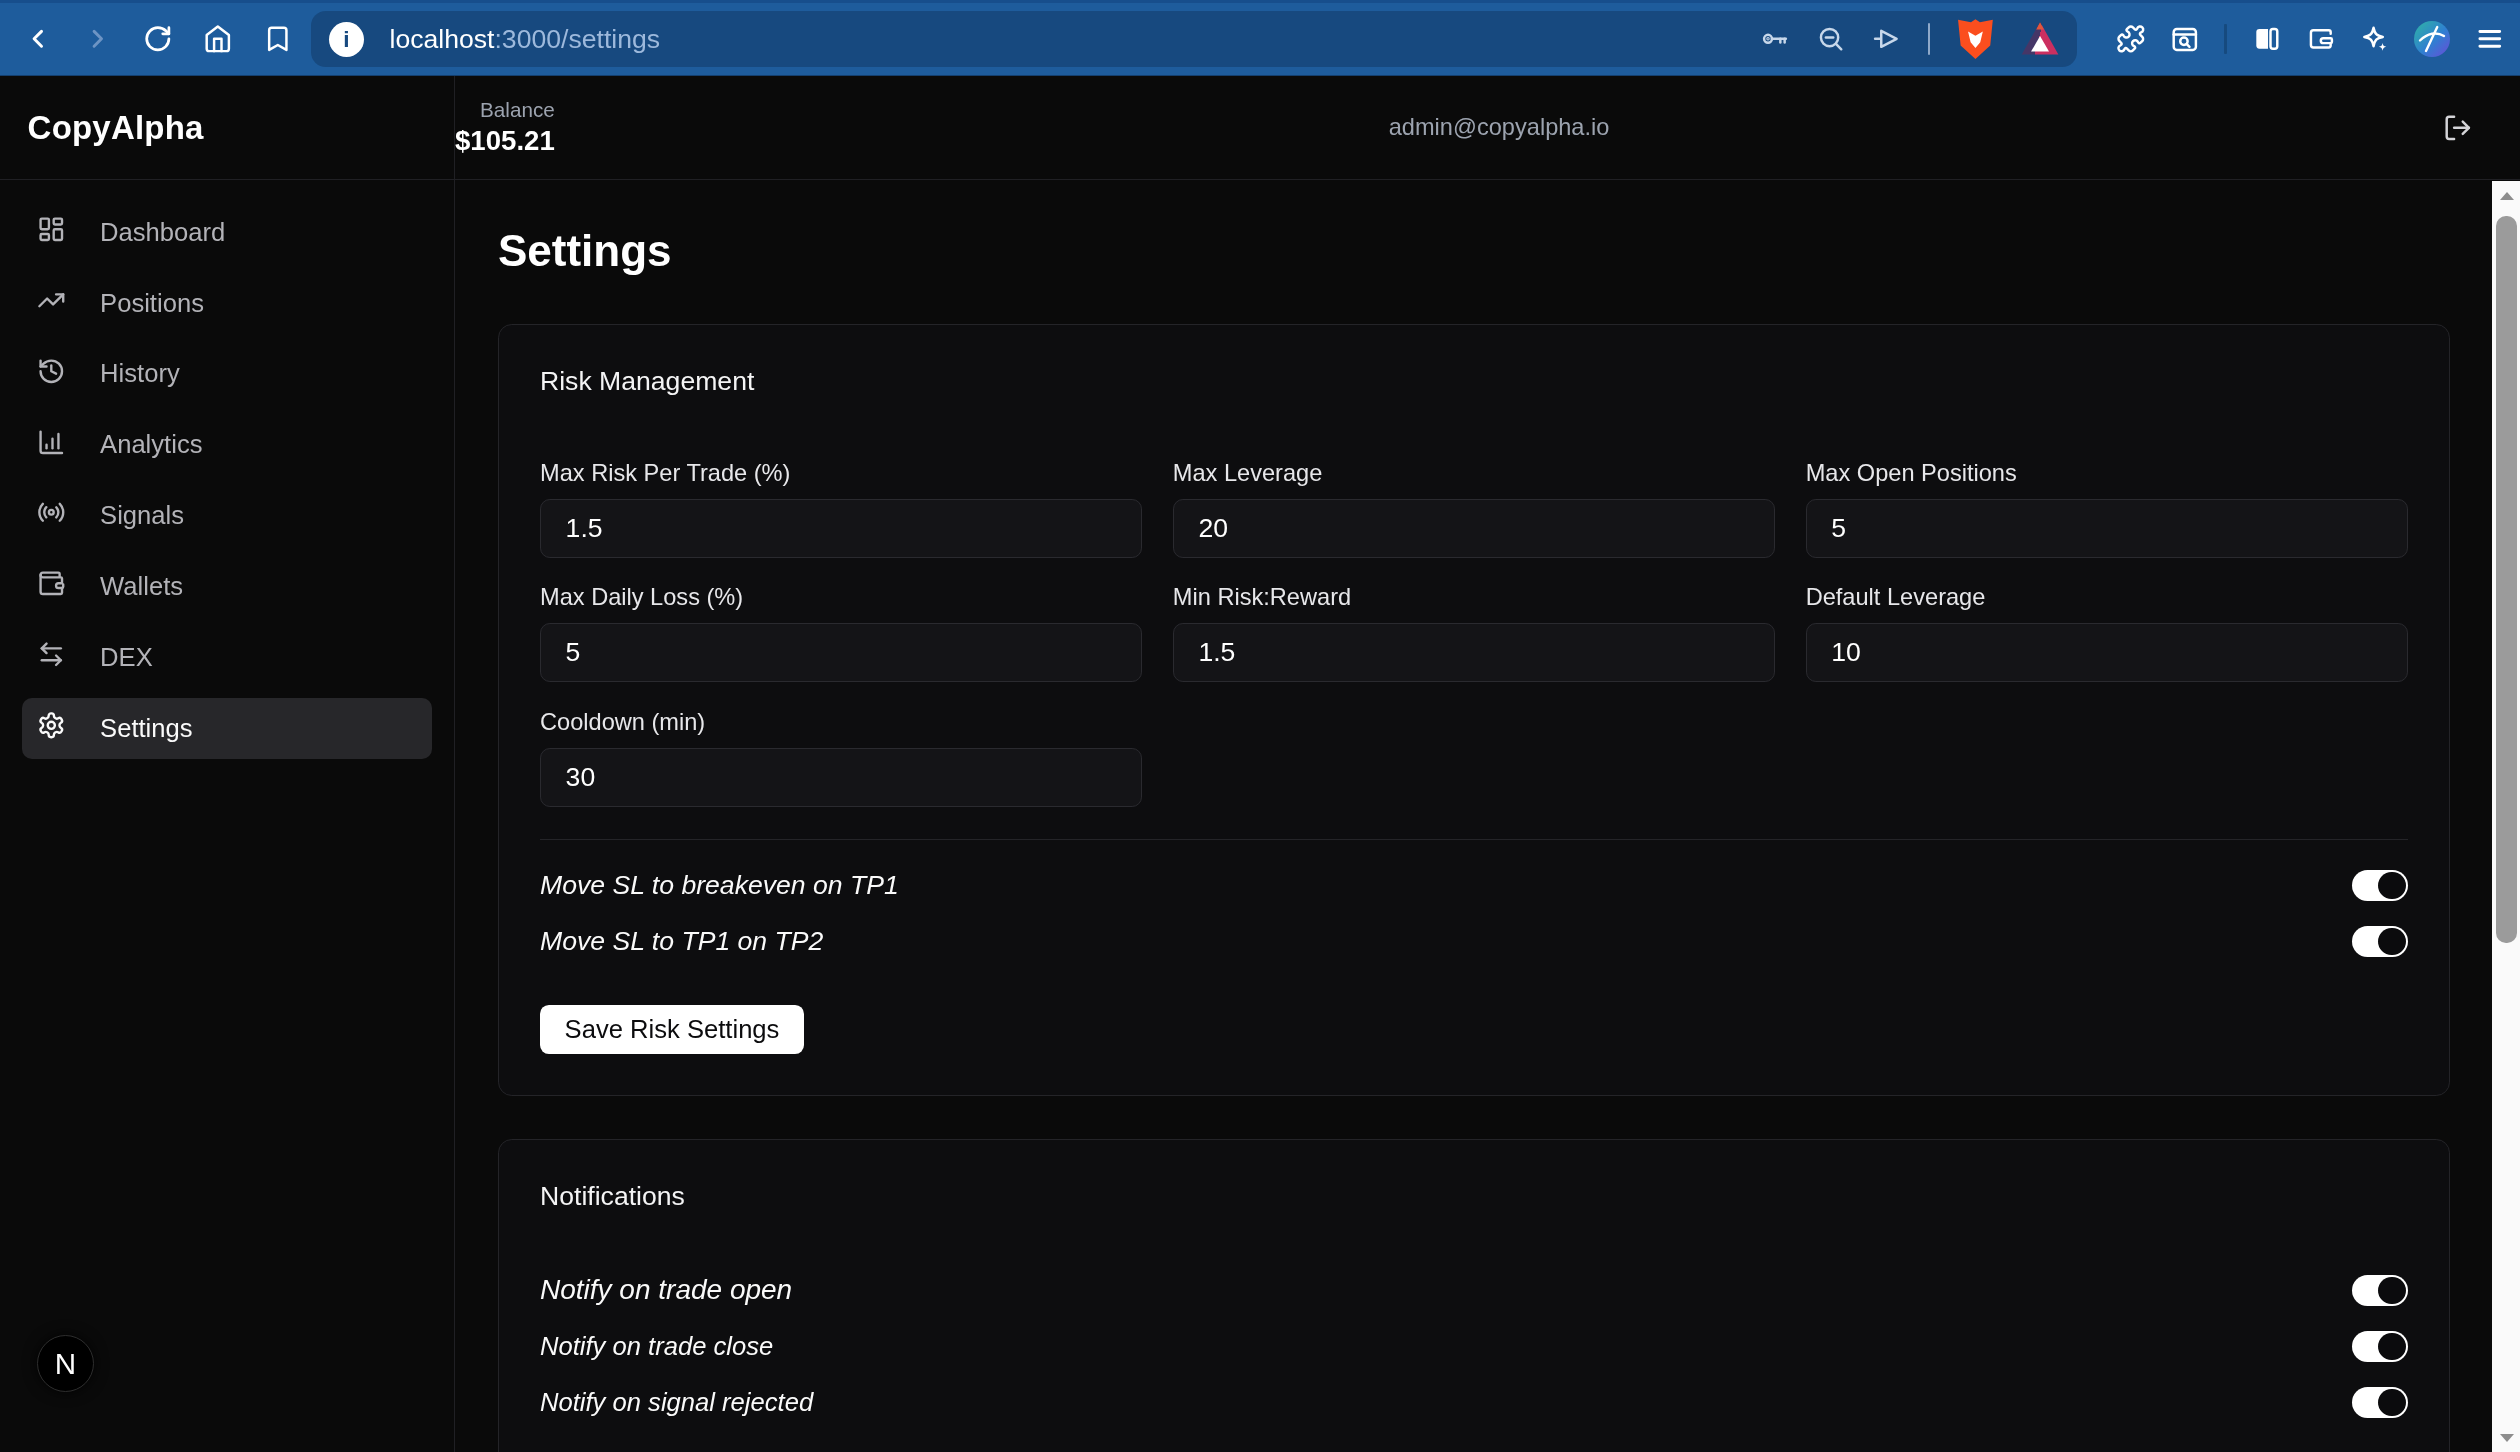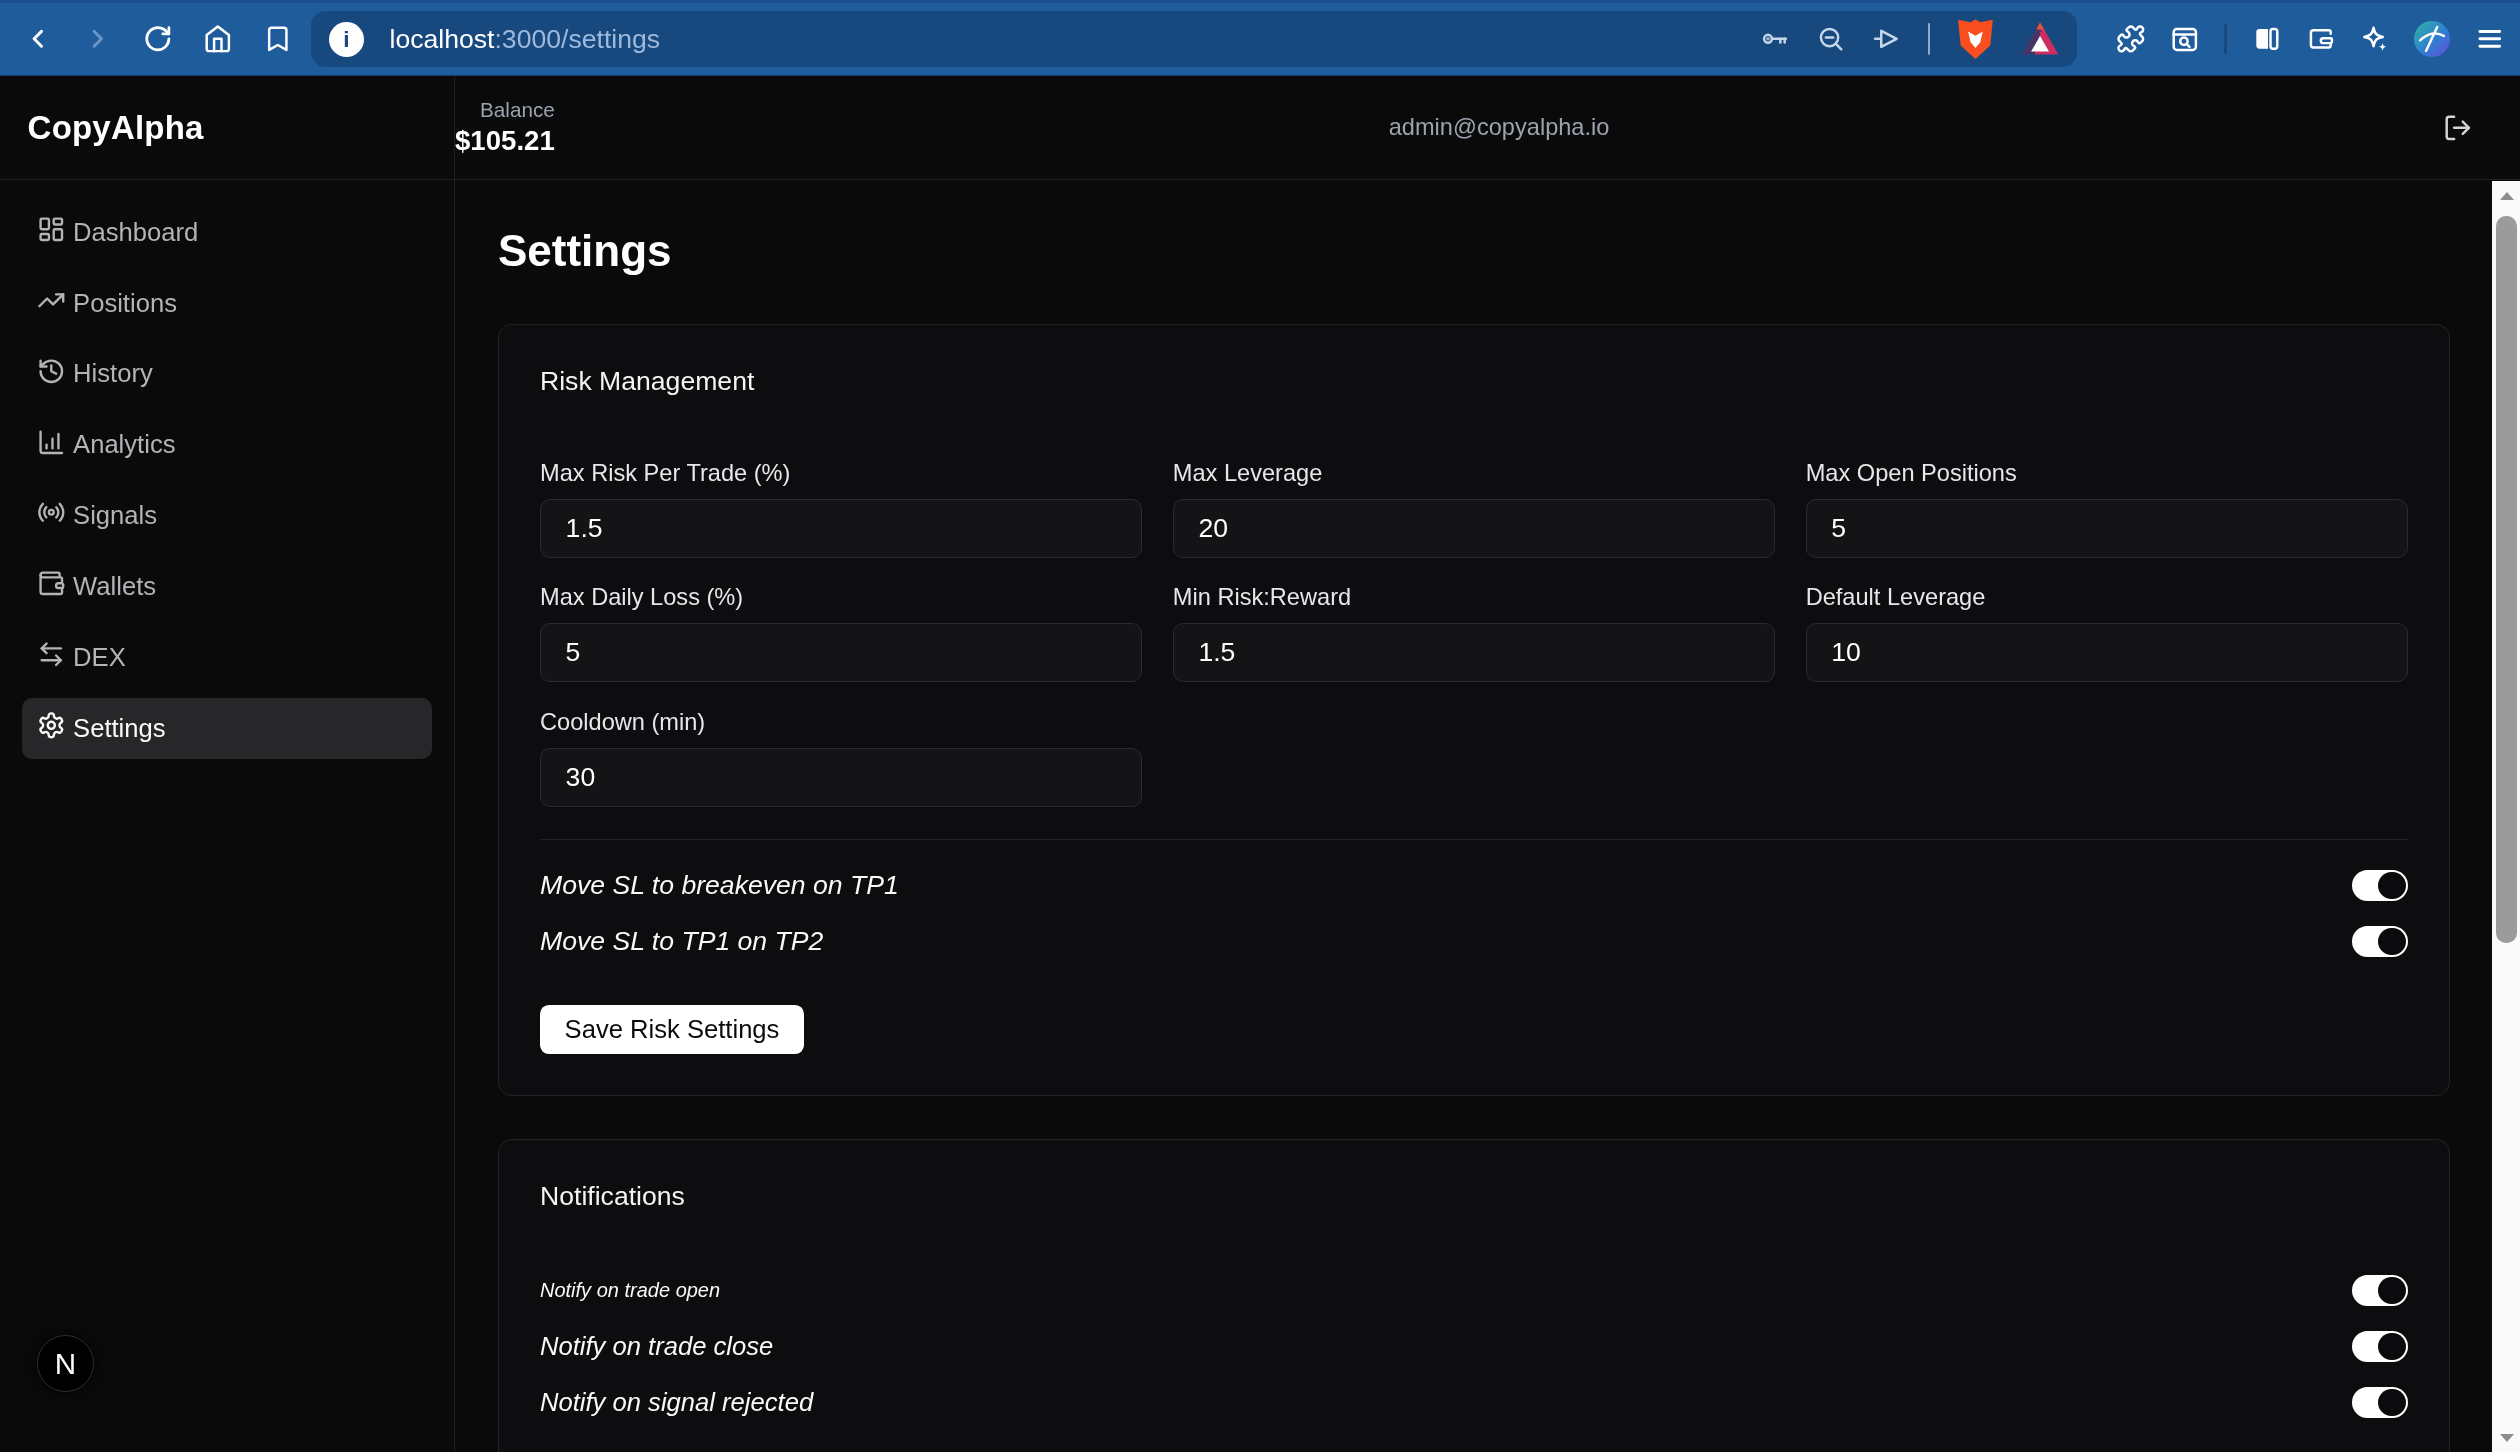--- a/index.html
+++ b/index.html
@@ -45,21 +45,21 @@
   .avatar-dot svg { position:absolute; inset:0; width:100%; height:100%; }
 
   
   .app { flex:1 1 auto; display:flex; background:#0a0a0a; min-height:0; }
 
   .sidebar { width:455px; flex:0 0 455px; border-right:1px solid #202024; position:relative; }
   .brand { height:104px; border-bottom:1px solid #202024; display:flex; align-items:center;
            padding-left:27.6px; color:#ffffff; font-size:33px; font-weight:700; letter-spacing:0.2px; }
   .nav { padding:21.7px; }
   .nav-item { height:61px; margin-bottom:9.9px; border-radius:9.9px; display:flex; align-items:center;
-              padding:0 15.8px; gap:7px; color:#b3b3b8; font-size:25.6px; cursor:pointer; }
+              padding:0 15.8px; gap:34px; color:#b3b3b8; font-size:25.6px; cursor:pointer; }
   .nav-item svg { width:28.6px; height:28.6px; flex:0 0 auto; }
   .nav-item.active { background:#27272a; color:#fafafa; }
   .dev-badge { position:absolute; left:37px; bottom:61px; width:57px; height:57px; border-radius:50%;
                background:#000; border:1px solid #2e2e2e; box-shadow:0 0 13.8px rgba(0,0,0,.8);
                display:flex; align-items:center; justify-content:center; color:#fff;
                font-size:29.6px; font-weight:400; }
 
   .main { flex:1 1 auto; position:relative; display:flex; flex-direction:column; min-width:0; }
   .hdr { height:104px; flex:0 0 104px; border-bottom:1px solid #202024; display:flex;
          align-items:center; justify-content:space-between; gap:29.6px; padding-right:48px; }
@@ -349,21 +349,21 @@
             <div class="toggle"></div>
           </div>
 
           <button class="save-btn">Save Risk Settings</button>
         </section>
 
         <section class="card notif">
           <div class="card-heading">Notifications</div>
 
           <div class="toggle-row">
-            <span class="toggle-label" style="font-size:20px">Notify on trade open</span>
+            <span class="toggle-label" style="font-size:28px">Notify on trade open</span>
             <div class="toggle"></div>
           </div>
           <div class="toggle-row">
             <span class="toggle-label" style="font-size:25.6px">Notify on trade close</span>
             <div class="toggle"></div>
           </div>
           <div class="toggle-row">
             <span class="toggle-label" style="font-size:25.6px">Notify on signal rejected</span>
             <div class="toggle"></div>
           </div>

